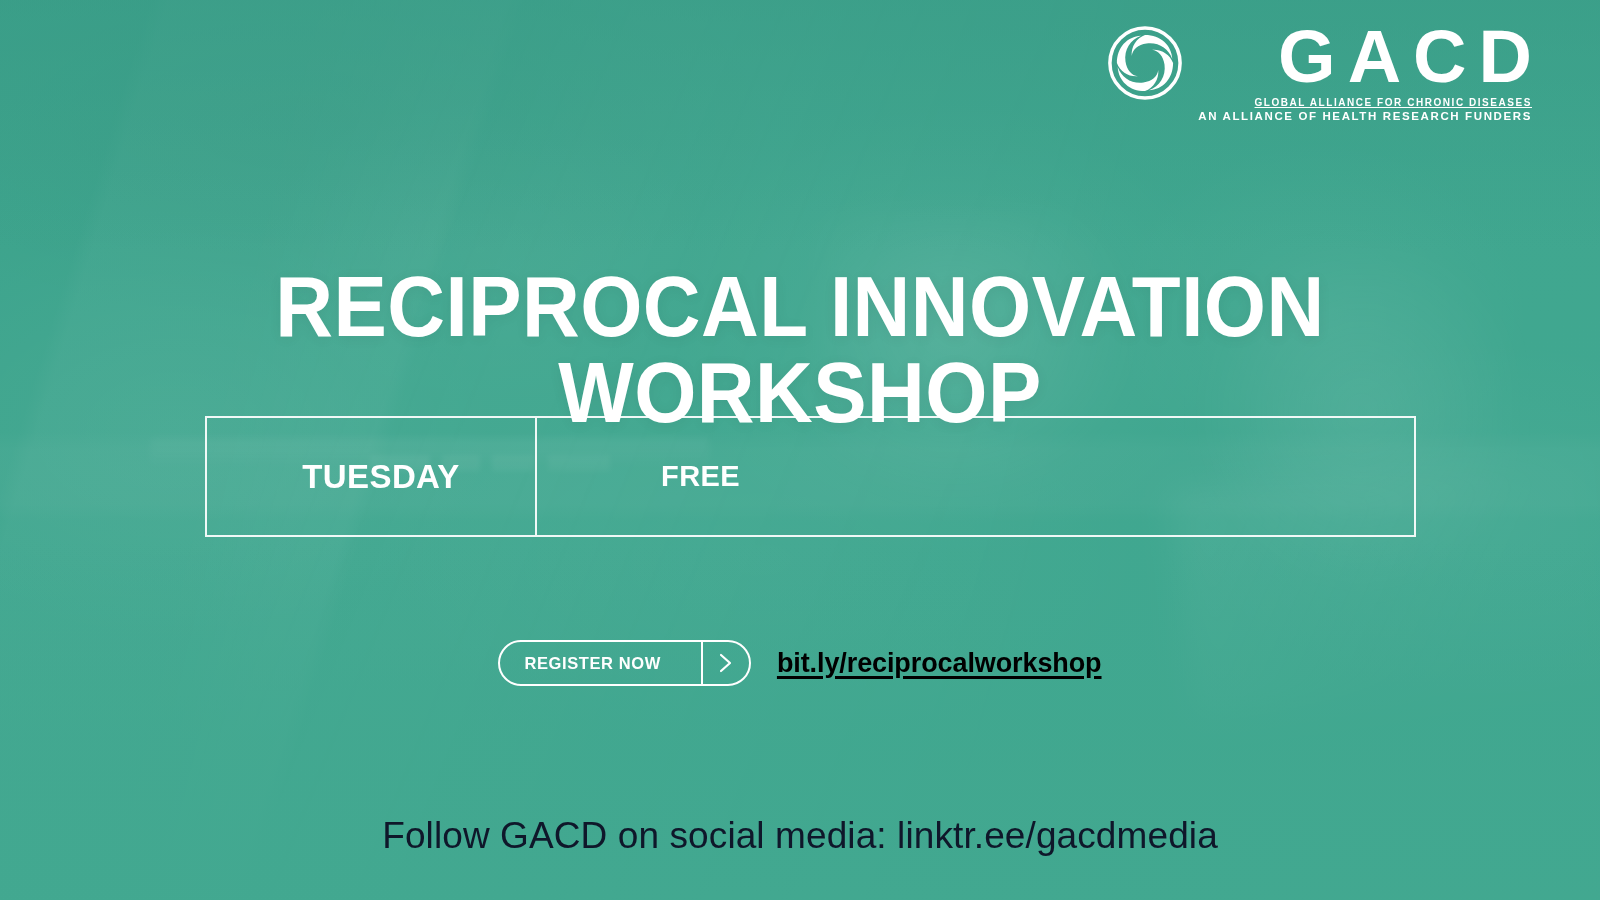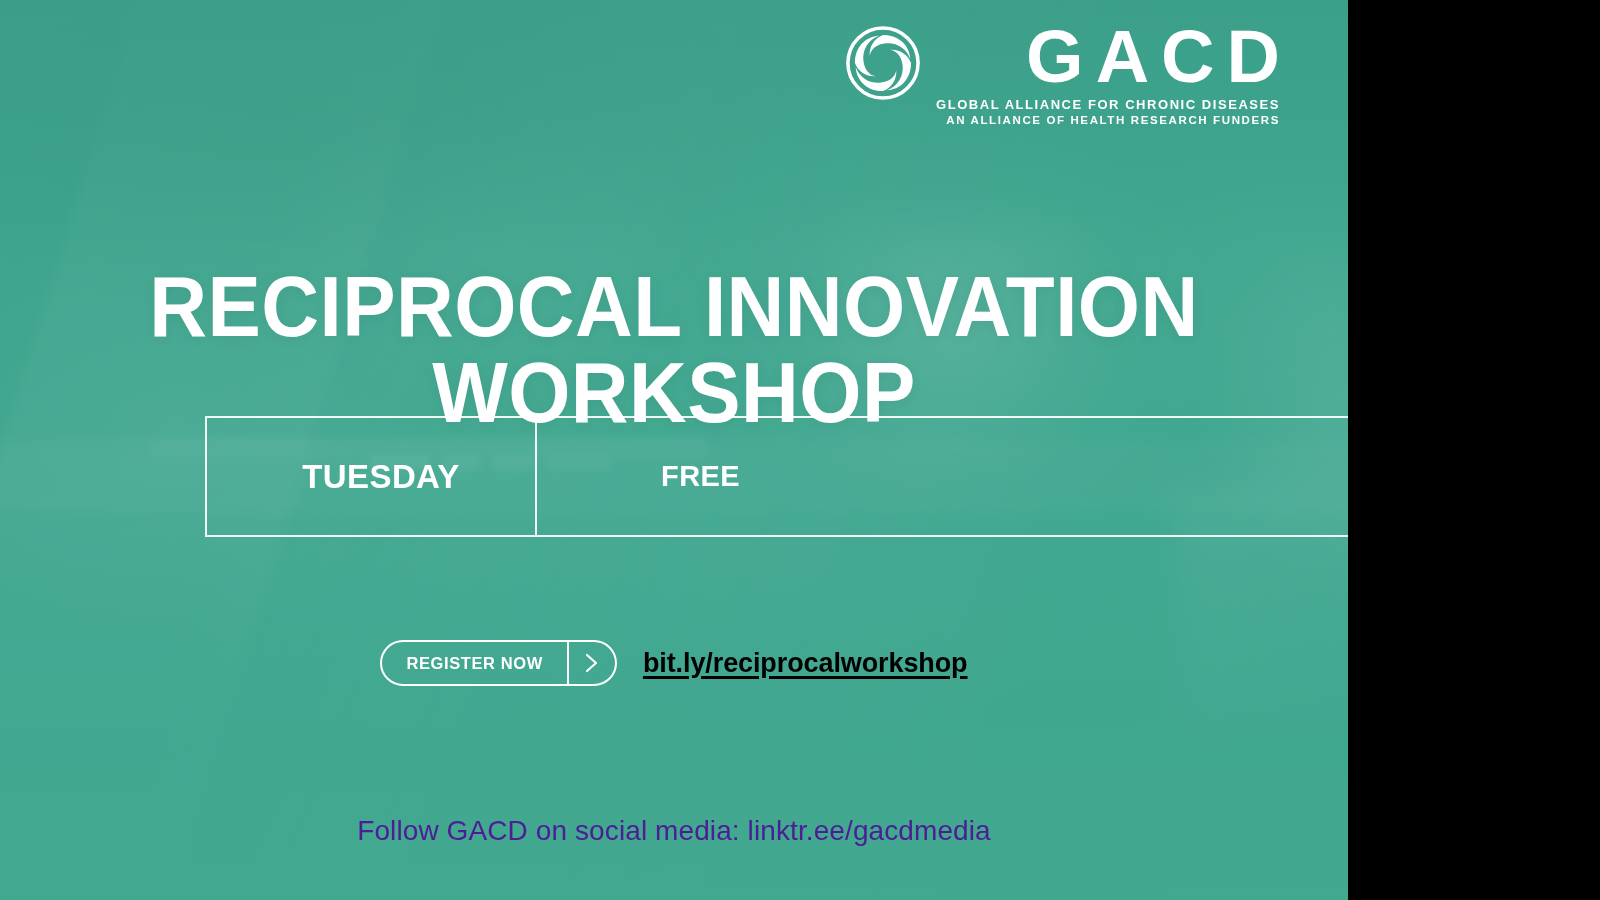--- a/index.html
+++ b/index.html
@@ -2,21 +2,21 @@
 <html><head>
 <meta charset="utf-8">
 <style>
   html, body {
     margin: 0;
     padding: 0;
     background: #000;
   }
   #poster {
     position: relative;
-    width: 1348px;
+    width: 1600px;
     height: 900px;
     overflow: hidden;
     font-family: "Liberation Sans", sans-serif;
     background: #41a78f;
     -webkit-font-smoothing: antialiased;
   }
 
   
   .bg-layer {
     position: absolute;
@@ -125,21 +125,21 @@
     line-height: 0.95;
     margin-right: -12px;
     font-family: "Liberation Sans", sans-serif;
   }
   .logo-tag1, .logo-tag2 {
     color: #ffffff;
     font-weight: 700;
     line-height: 1.32;
     text-align: right;
   }
-  .logo-tag1 { font-size: 13px; letter-spacing: 1.55px; margin-top: 4px; }
+  .logo-tag1 { font-size: 10px; letter-spacing: 1.55px; margin-top: 4px; text-decoration: underline; }
   .logo-tag2 { font-size: 11.5px; letter-spacing: 1.62px; }
 
   
   .title {
     position: absolute;
     top: 205px;
     left: 0;
     width: 100%;
     text-align: center;
     color: #ffffff;
@@ -194,21 +194,21 @@
     align-items: stretch;
     height: 46px;
     border: 2px solid #ffffff;
     border-radius: 23px;
     box-sizing: border-box;
     overflow: hidden;
   }
   .register-label {
     display: flex;
     align-items: center;
-    padding: 0 24px 0 24px;
+    padding: 0 40px 0 24px;
     color: #ffffff;
     font-size: 16.5px;
     font-weight: 700;
     letter-spacing: 0.6px;
     font-family: "Liberation Sans Narrow", "Liberation Sans", sans-serif;
     transform: none;
     white-space: nowrap;
   }
   .register-arrow-box {
     width: 46px;
@@ -229,22 +229,22 @@
     white-space: nowrap;
   }
 
   
   .footer {
     position: absolute;
     top: 815px;
     left: 0;
     width: 100%;
     text-align: center;
-    color: #4c1d95;
-    font-size: 28px;
+    color: #0f172a;
+    font-size: 37px;
     font-weight: 400;
     letter-spacing: 0.1px;
   }
 </style>
 </head>
 <body>
 
 <div id="poster">
 
   <div class="bg-layer bg-photo"></div>

